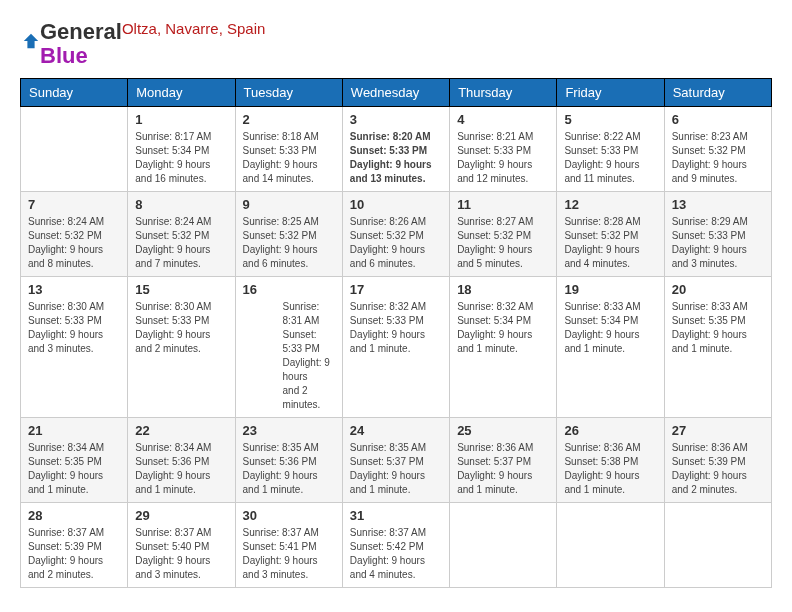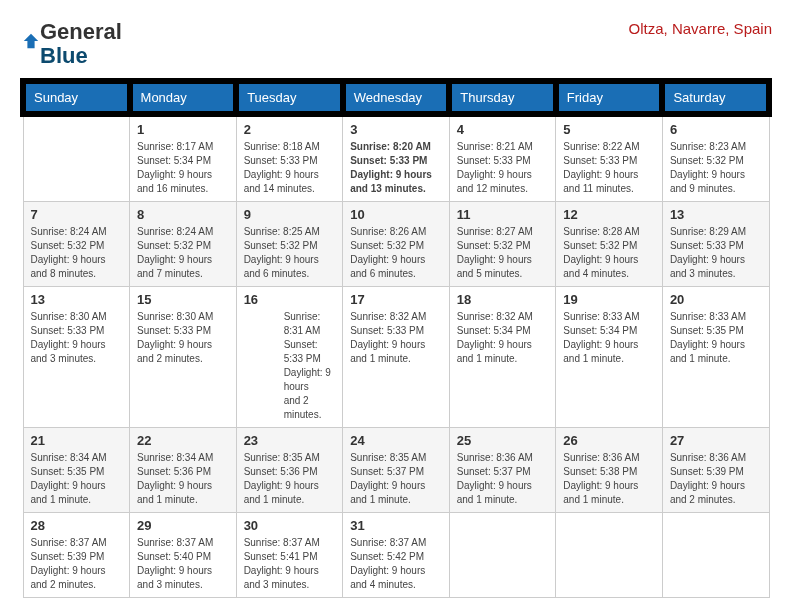--- a/index.html
+++ b/index.html
@@ -5,35 +5,34 @@
     * { box-sizing: border-box; margin: 0; padding: 0; }
     body {
       font-family: Arial, sans-serif;
       background: #fff;
       width: 792px;
       min-height: 612px;
       padding: 20px;
     }
     .header {
       display: flex;
-      justify-content: space-between;
       align-items: flex-start;
       margin-bottom: 10px;
     }
     .logo {
       display: flex;
       align-items: center;
     }
     .logo-text {
       font-size: 22px;
       font-weight: bold;
       line-height: 1.1;
     }
     .logo-general { color: #333; }
-    .logo-blue { color: #0c4a6e; }
+    .logo-blue { color: #a21caf; }
     .logo-icon {
       width: 18px;
       height: 18px;
       margin-left: 2px;
       margin-bottom: 2px;
     }
     .title-section {
       text-align: right;
     }
     .month-title {
@@ -50,21 +49,21 @@
       border-collapse: collapse;
       border: 1px solid #ccc;
     }
     .calendar th {
       background-color: #1a6eb5;
       color: white;
       text-align: left;
       padding: 6px 8px;
       font-size: 13px;
       font-weight: normal;
-      border: 6px solid #000000;
+      border: 1px solid #000000;
     }
     .calendar td {
       vertical-align: top;
       border: 1px solid #ccc;
       padding: 5px 7px;
       width: calc(100% / 7);
       min-height: 80px;
       background: #fff;
     }
     .calendar tr:nth-child(even) td {

